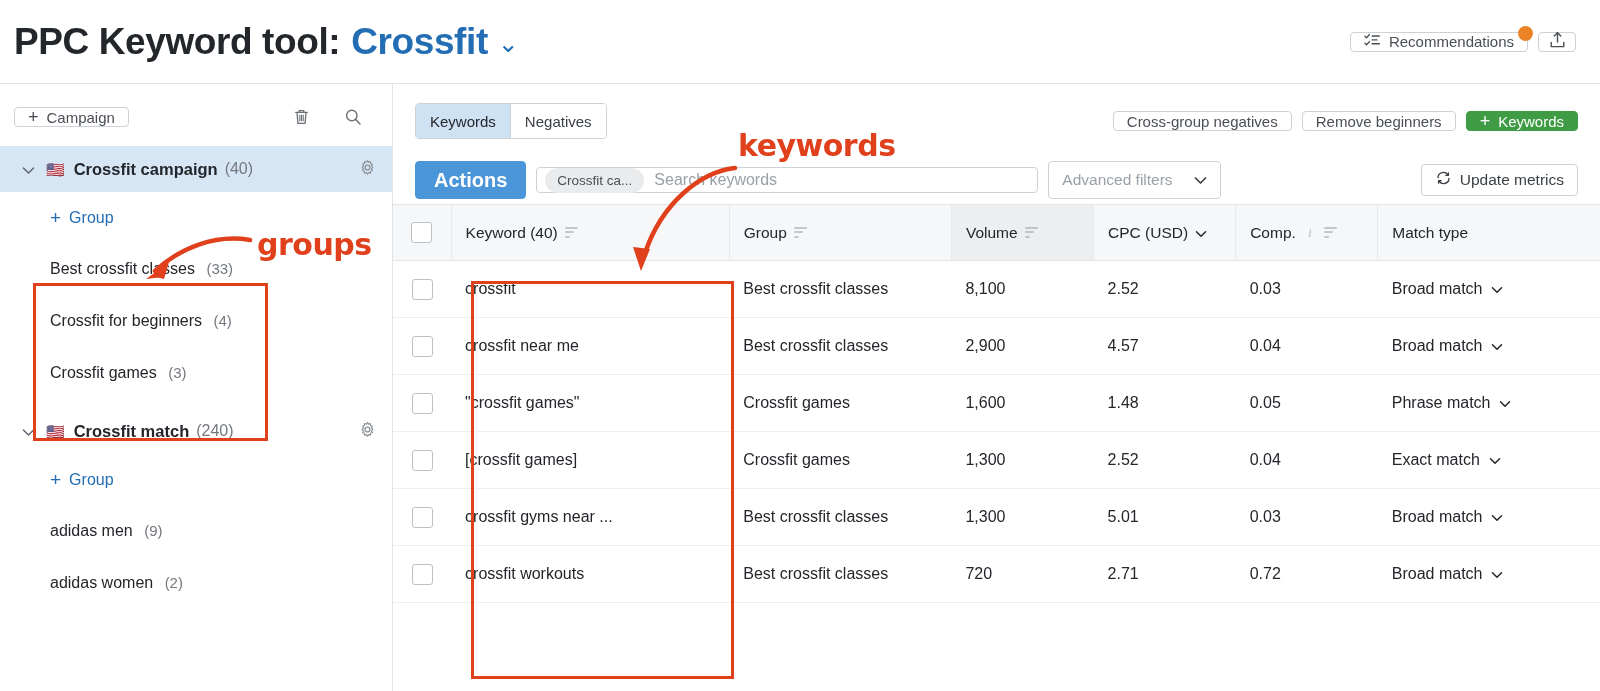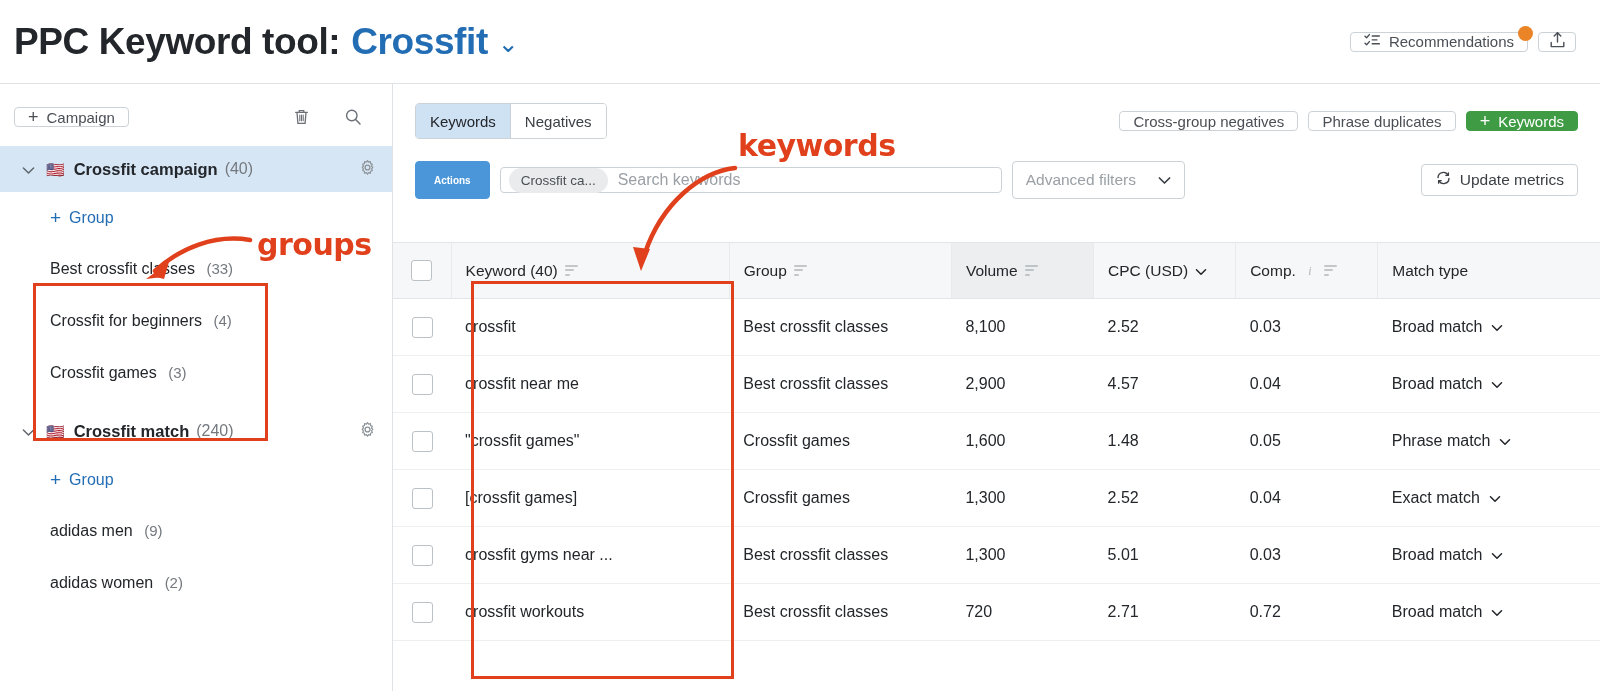--- a/index.html
+++ b/index.html
@@ -196,21 +196,21 @@
     height: 60px;
     gap: 10px;
   }
   .btn-blue {
     background: #4b96d8;
     border-color: #4b96d8;
     color: #fff;
     font-weight: 700;
     height: 38px;
     padding: 0 18px;
-    font-size: 10px;
+    font-size: 20px;
   }
   .searchbox {
     flex: 0 0 auto;
     width: 502px;
     height: 26px;
     border: 1px solid #cdd2d6;
     border-radius: 4px;
     display: flex;
     align-items: center;
     padding: 0 8px;
@@ -244,21 +244,21 @@
     font-size: 15.5px;
   }
   .update-metrics {
     margin-left: auto;
     height: 32px;
     font-size: 15.5px;
     color: #3b4046;
   }
 
   
-  .table { width: 100%; border-collapse: collapse; table-layout: fixed; margin-top: 38px; }
+  .table { width: 100%; border-collapse: collapse; table-layout: fixed; }
   .table thead th {
     background: #f6f7f8;
     border-top: 1px solid #e3e6e8;
     border-bottom: 1px solid #e3e6e8;
     border-right: 1px solid #e8eaec;
     height: 56px;
     font-size: 15.5px;
     font-weight: 400;
     color: #23262a;
     text-align: left;
@@ -462,21 +462,21 @@
 
     <div class="main">
 
       <div class="main-top">
         <div class="segmented">
           <div class="seg active">Keywords</div>
           <div class="seg">Negatives</div>
         </div>
         <div class="main-top-right">
           <button class="btn">Cross-group negatives</button>
-          <button class="btn">Phrase duplicates</button>
+          <button class="btn">Remove beginners</button>
           <button class="btn btn-green">
             <span style="font-size:18px;">+</span>
             <span>Keywords</span>
           </button>
         </div>
       </div>
 
       <div class="filters-bar">
         <button class="btn btn-blue">Actions</button>
         <div class="searchbox">

